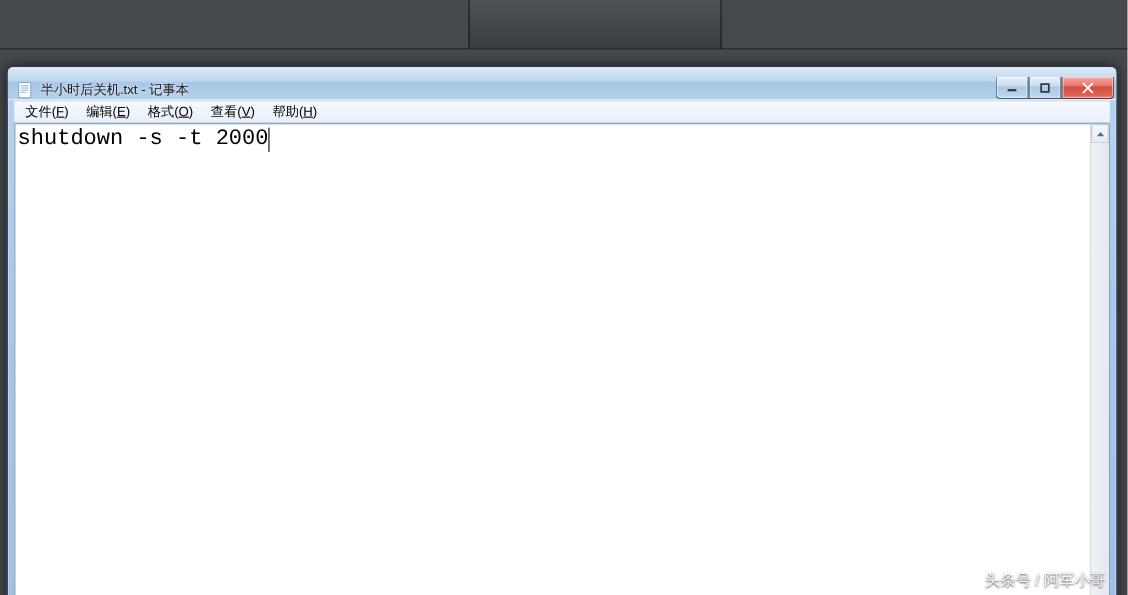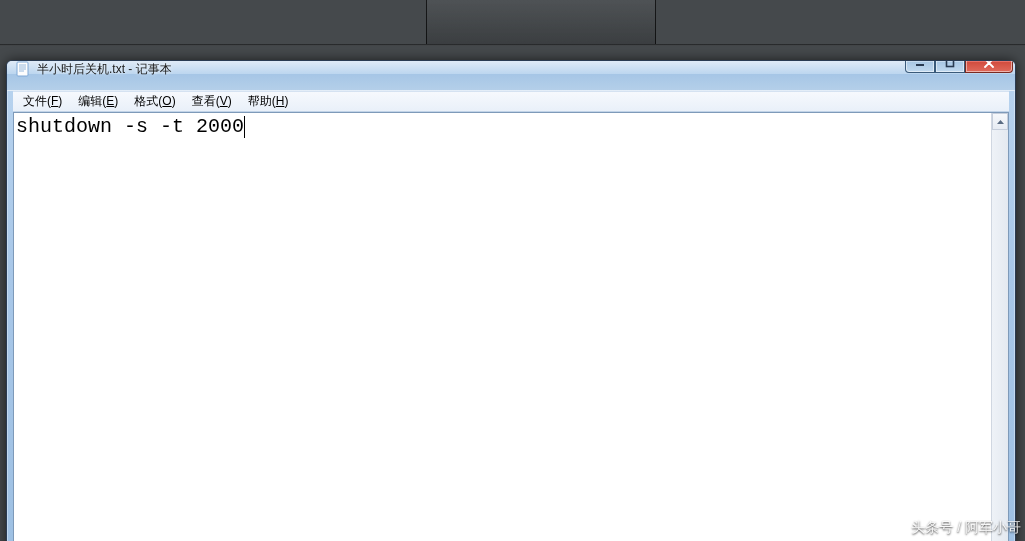--- a/index.html
+++ b/index.html
@@ -17,21 +17,21 @@
   }
   .bg-tab {
     position: absolute;
     top: 0; left: 426px; width: 230px; height: 44px;
     border-left: 1px solid rgba(0,0,0,0.7);
     border-right: 1px solid rgba(0,0,0,0.7);
     background: linear-gradient(to bottom, rgba(255,255,255,0.05), rgba(0,0,0,0.15));
   }
   .watermark {
     position: absolute;
-    right: 4px; bottom: 4px;
+    right: 20px; bottom: 4px;
     color: rgba(255,255,255,0.9);
     font-size: 14px;
     font-weight: 500;
     text-shadow: 0 1px 2px rgba(0,0,0,0.8);
   }
   .window {
     position: absolute;
     left: 6px;
     top: 60px;
     width: 1010px;
@@ -40,21 +40,21 @@
     border-radius: 6px 6px 0 0;
     background: linear-gradient(to bottom, #b9d4ef 0%, #a8c7e8 40%, #9cbfe2 100%);
     box-shadow: 0 0 12px rgba(0,0,0,0.6), inset 0 0 0 1px rgba(255,255,255,0.35);
     display: flex;
     flex-direction: column;
     overflow: hidden;
   }
   .titlebar {
     height: 30px;
     display: flex;
-    align-items: flex-start;
+    align-items: flex-end;
     padding: 0 2px 0 8px;
     background: linear-gradient(to bottom, #dfeaf7 0%, #bcd6ef 45%, #a6c6e6 46%, #b4cfe9 100%);
     border-bottom: 1px solid rgba(255,255,255,0.2);
   }
   .title-icon {
     width: 16px; height: 16px;
     margin-right: 6px;
     display: flex; align-items: center; justify-content: center;
   }
   .title-text {

